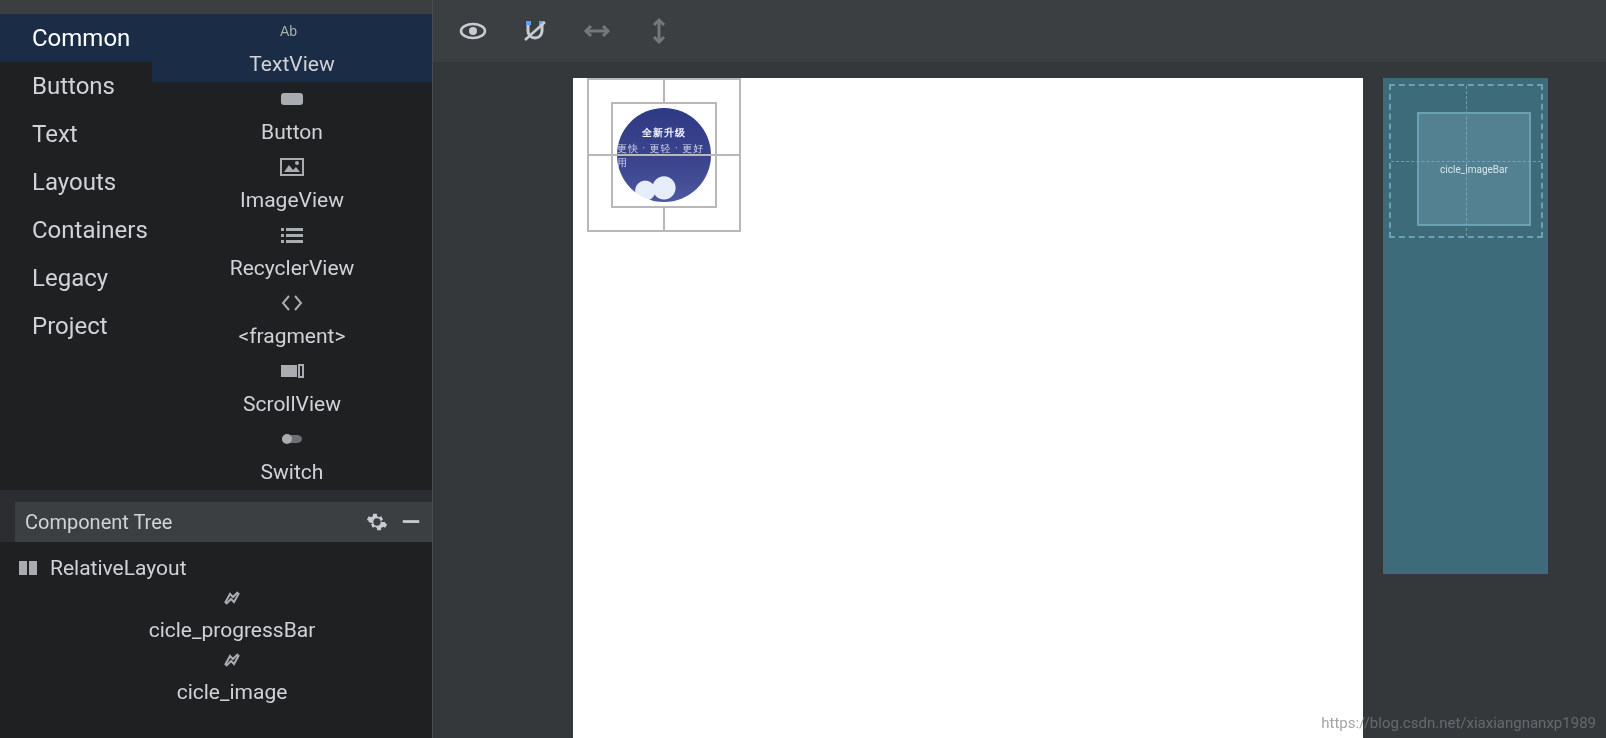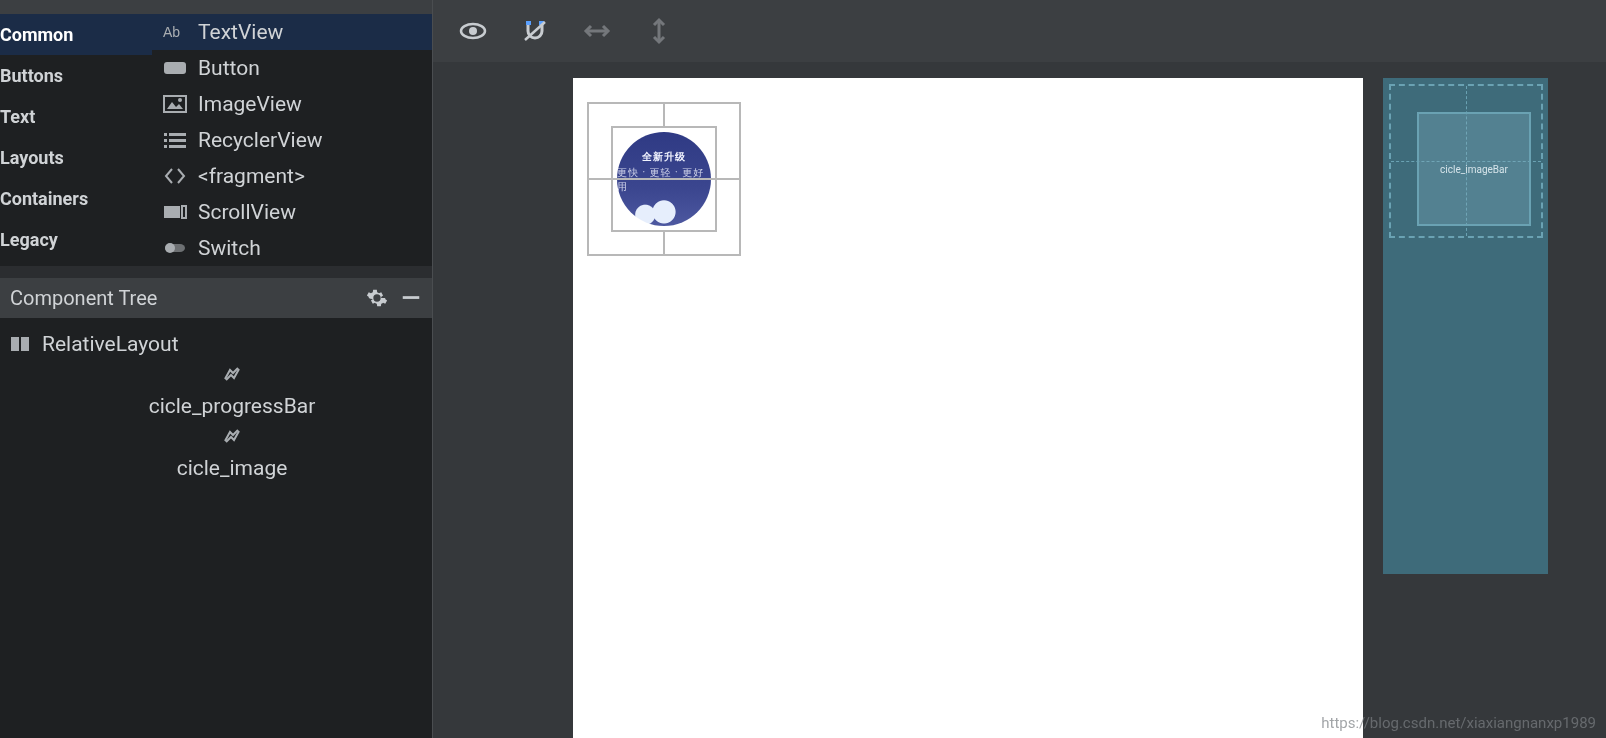--- a/index.html
+++ b/index.html
@@ -16,42 +16,42 @@
     --border:#4a4d50;
   }
   html,body{margin:0;padding:0;height:100%;width:100%;background:var(--bg);font-family:"Segoe UI",Roboto,Arial,sans-serif;color:var(--text);font-size:20px;overflow:hidden;}
   body{display:flex;flex-direction:column;}
   .root{display:flex;flex-direction:row;height:100%;}
   
   .left{width:432px;display:flex;flex-direction:column;border-right:1px solid var(--border);}
   .toolstrip-top{height:14px;background:var(--panel);}
   .palette{flex:0 0 auto;display:flex;flex-direction:row;background:var(--bg-dark);}
   .cat-col{width:152px;display:flex;flex-direction:column;}
-  .cat-item{padding:10px 0;font-size:18px;color:var(--text);cursor:pointer;font-weight:bold;}
+  .cat-item{padding:10px 32px;font-size:24px;color:var(--text);cursor:pointer;}
   .cat-item.selected{background:var(--selected-dark);color:#fff;}
   .widgets-col{flex:1;display:flex;flex-direction:column;}
-  .widget-row{display:flex;align-items:center;gap:10px;padding:6px 10px;font-size:21px;cursor:grab;}
+  .widget-row{display:flex;align-items:center;gap:10px;padding:6px 10px;font-size:21px;cursor:grab;flex-direction:column;}
   .widget-row.selected{background:var(--selected-dark);}
   .w-icon{width:26px;height:22px;display:flex;align-items:center;justify-content:center;color:var(--text-dim);}
   
-  .ct-header{background:var(--panel);display:flex;align-items:center;padding:8px 10px;gap:12px;margin-top:12px;}
+  .ct-header{background:var(--panel);display:flex;align-items:center;padding:8px 10px;gap:12px;margin-top:12px;margin-left:15px;}
   .ct-header .title{flex:1;color:var(--text);font-size:20px;}
-  .ct-body{background:var(--bg-dark);flex:1;padding:10px 8px;font-size:21px;}
+  .ct-body{background:var(--bg-dark);flex:1;padding:10px 16px;font-size:21px;}
   .tree-row{display:flex;align-items:center;gap:10px;padding:4px 0;}
   .tree-child{padding-left:32px;flex-direction:column;}
   .tree-icon{width:24px;height:20px;display:flex;align-items:center;justify-content:center;color:var(--text-dim);}
   
   .right{flex:1;display:flex;flex-direction:column;position:relative;}
   .toolbar{height:62px;background:var(--panel);display:flex;align-items:center;gap:34px;padding:0 26px;}
   .tb-icon{width:28px;height:24px;color:var(--text-dim);display:flex;align-items:center;justify-content:center;cursor:pointer;}
   .tb-icon.dim{opacity:.4;}
   .canvas-area{flex:1;background:#35383b;position:relative;overflow:hidden;}
   
   .design-surface{position:absolute;left:140px;top:16px;width:790px;height:660px;background:#fff;}
-  .comp-sel{position:absolute;left:14px;top:24px;width:150px;height:150px;border:2px solid #b8b8b8;}
+  .comp-sel{position:absolute;left:14px;top:0;width:150px;height:150px;border:2px solid #b8b8b8;}
   .comp-sel::before,.comp-sel::after{content:"";position:absolute;background:#b8b8b8;}
   .comp-sel::before{left:50%;top:-2px;width:2px;height:154px;transform:translateX(-1px);} 
   .comp-sel::after{top:50%;left:-2px;height:2px;width:154px;transform:translateY(-1px);} 
   .comp-inner{position:absolute;left:22px;top:22px;right:22px;bottom:22px;border:2px solid #b8b8b8;background:#fff;}
   .circle-img{position:absolute;left:28px;top:28px;right:28px;bottom:28px;border-radius:50%;
     background:radial-gradient(circle at 50% 85%,#e6eefc 0 12%,transparent 13%),
                radial-gradient(circle at 30% 88%,#e6eefc 0 9%,transparent 10%),
                linear-gradient(#2f3a84,#3b468f 60%,#4d58a0);
     display:flex;flex-direction:column;align-items:center;justify-content:flex-start;padding-top:18px;color:#f2f4ff;font-size:10px;font-weight:600;letter-spacing:1px;}
   .circle-img .sub{font-size:10px;font-weight:400;opacity:.8;margin-top:2px;}
@@ -74,20 +74,21 @@
   <div class="left">
     <div class="toolstrip-top"></div>
     <div class="palette">
       <div class="cat-col">
         <div class="cat-item selected">Common</div>
         <div class="cat-item">Buttons</div>
         <div class="cat-item">Text</div>
         <div class="cat-item">Layouts</div>
         <div class="cat-item">Containers</div>
         <div class="cat-item">Legacy</div>
+        <div class="cat-item">Project</div>
       </div>
       <div class="widgets-col">
         <div class="widget-row selected">
           <span class="w-icon">
               <svg width="24" height="18" viewBox="0 0 24 18">
                 <text x="0" y="14" font-size="14" fill="#a9adb1" font-family="Arial">Ab</text>
               </svg>
             </span>
           <span>TextView</span>
         </div>

